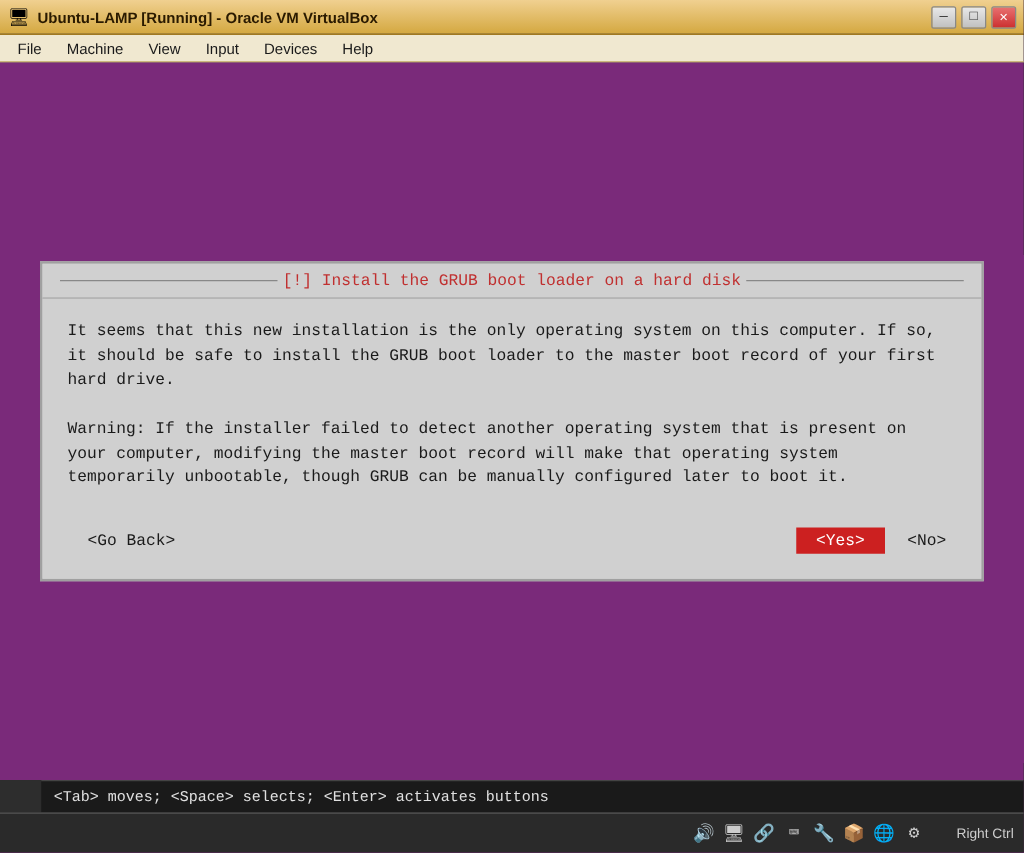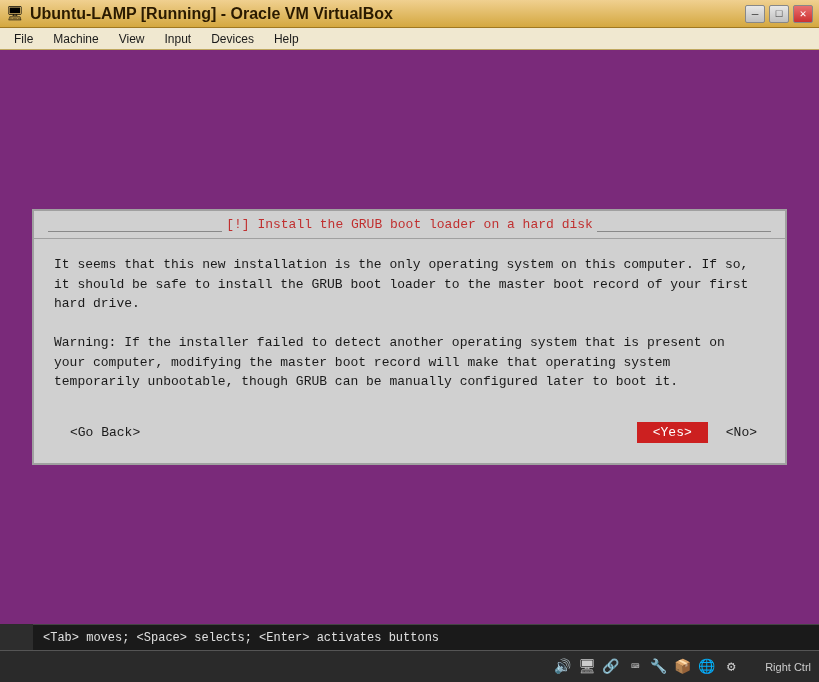--- a/index.html
+++ b/index.html
@@ -28,21 +28,21 @@
       height: 18px;
       margin-right: 6px;
       display: flex;
       align-items: center;
       justify-content: center;
       font-size: 14px;
     }
     #titlebar-title {
       flex: 1;
       font-family: Arial, sans-serif;
-      font-size: 16px;
+      font-size: 12px;
       font-weight: bold;
       color: #2a1a00;
     }
     #titlebar-buttons {
       display: flex;
       gap: 4px;
     }
     .tb-btn {
       width: 20px;
       height: 18px;
@@ -97,21 +97,21 @@
     #dialog-title-bar {
       background: #d0d0d0;
       border-bottom: 1px solid #a0a0a0;
       padding: 6px 10px;
       display: flex;
       align-items: center;
       justify-content: center;
     }
     #dialog-title-line {
       display: flex;
-      align-items: flex-end;
+      align-items: center;
       gap: 0;
       width: 100%;
       justify-content: center;
     }
     .title-dash {
       flex: 1;
       height: 1px;
       background: #888;
       margin: 0 4px;
     }

